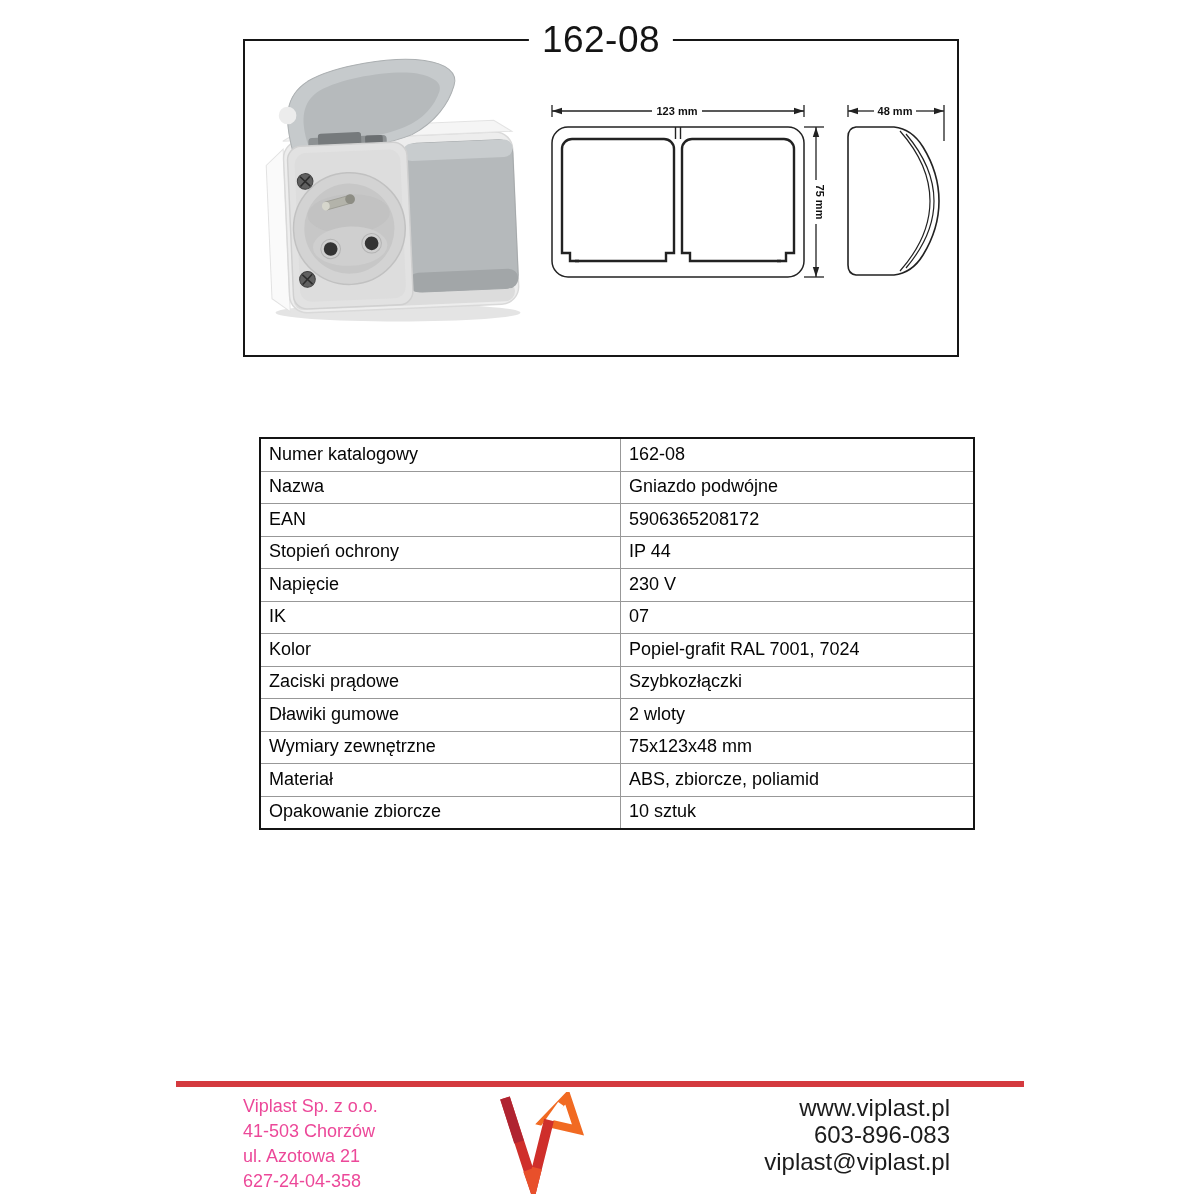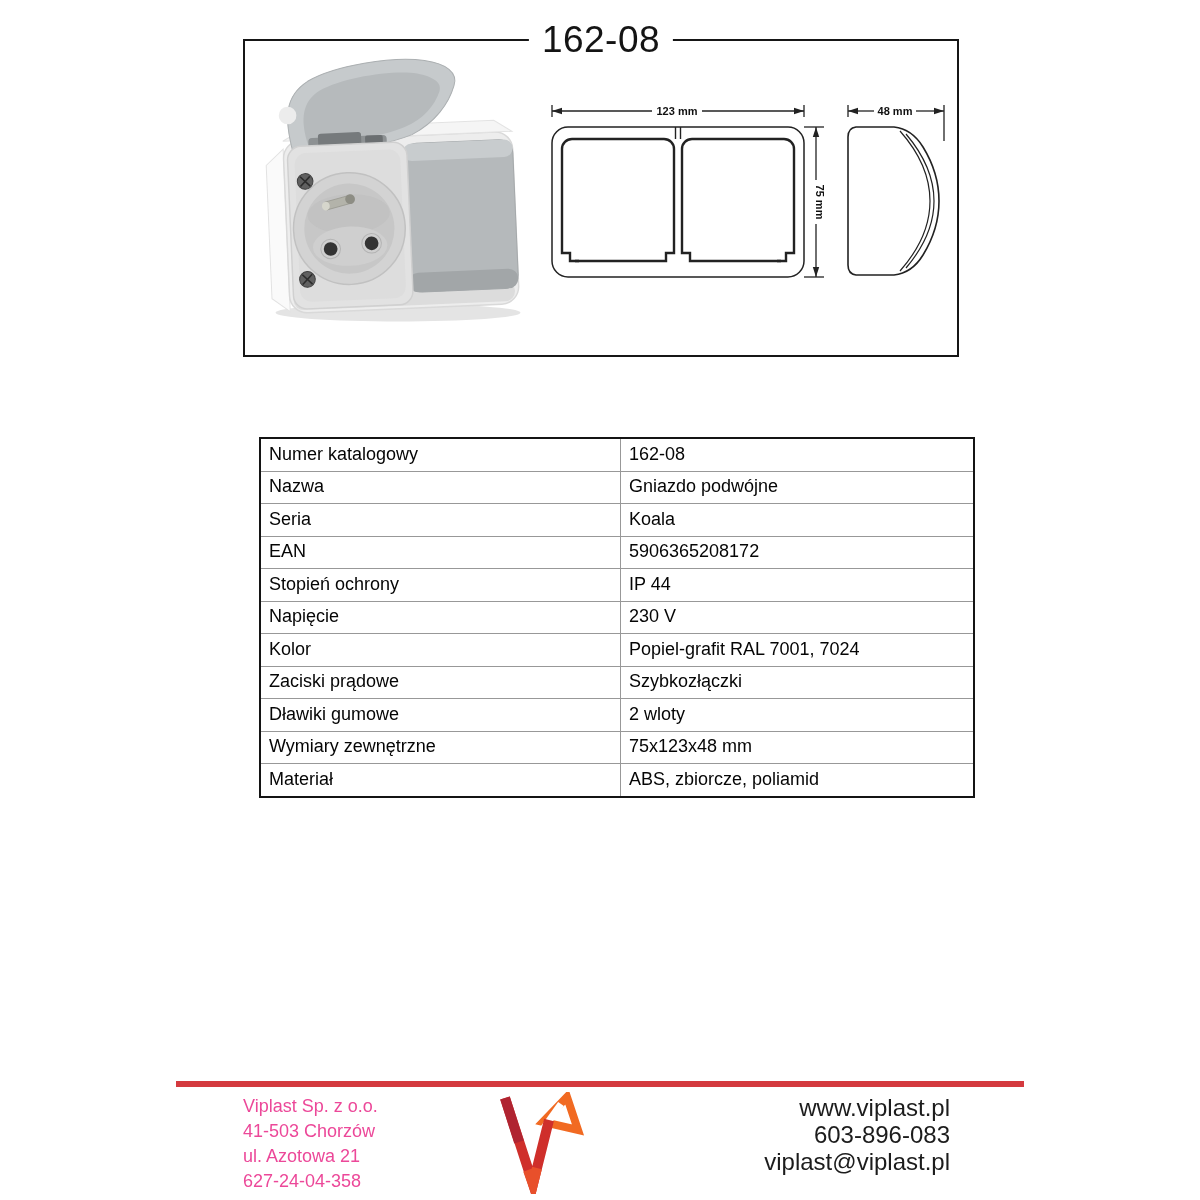--- a/index.html
+++ b/index.html
@@ -183,54 +183,58 @@
     <tbody>
       <tr>
         <td class="label-cell">Numer katalogowy</td>
         <td>162-08</td>
       </tr>
       <tr>
         <td class="label-cell">Nazwa</td>
         <td>Gniazdo podwójne</td>
       </tr>
       <tr>
-        <td class="label-cell">Seria</td>
-        <td>Koala</td>
-      </tr>
-      <tr>
         <td class="label-cell">EAN</td>
         <td>5906365208172</td>
       </tr>
       <tr>
         <td class="label-cell">Stopień ochrony</td>
         <td>IP 44</td>
       </tr>
       <tr>
         <td class="label-cell">Napięcie</td>
         <td>230 V</td>
       </tr>
       <tr>
+        <td class="label-cell">IK</td>
+        <td>07</td>
+      </tr>
+      <tr>
         <td class="label-cell">Kolor</td>
         <td>Popiel-grafit RAL 7001, 7024</td>
       </tr>
       <tr>
         <td class="label-cell">Zaciski prądowe</td>
         <td>Szybkozłączki</td>
       </tr>
       <tr>
         <td class="label-cell">Dławiki gumowe</td>
         <td>2 wloty</td>
       </tr>
       <tr>
         <td class="label-cell">Wymiary zewnętrzne</td>
         <td>75x123x48 mm</td>
       </tr>
       <tr>
         <td class="label-cell">Materiał</td>
         <td>ABS, zbiorcze, poliamid</td>
+      </tr>
+      <tr>
+        <td class="label-cell">Opakowanie zbiorcze</td>
+        <td>10 sztuk</td>
       </tr>
     </tbody>
   </table>
 
   <div class="accent-bar"></div>
 
   <div class="company-address">
     <div>Viplast Sp. z o.o.</div>
     <div>41-503 Chorzów</div>
     <div>ul. Azotowa 21</div>

